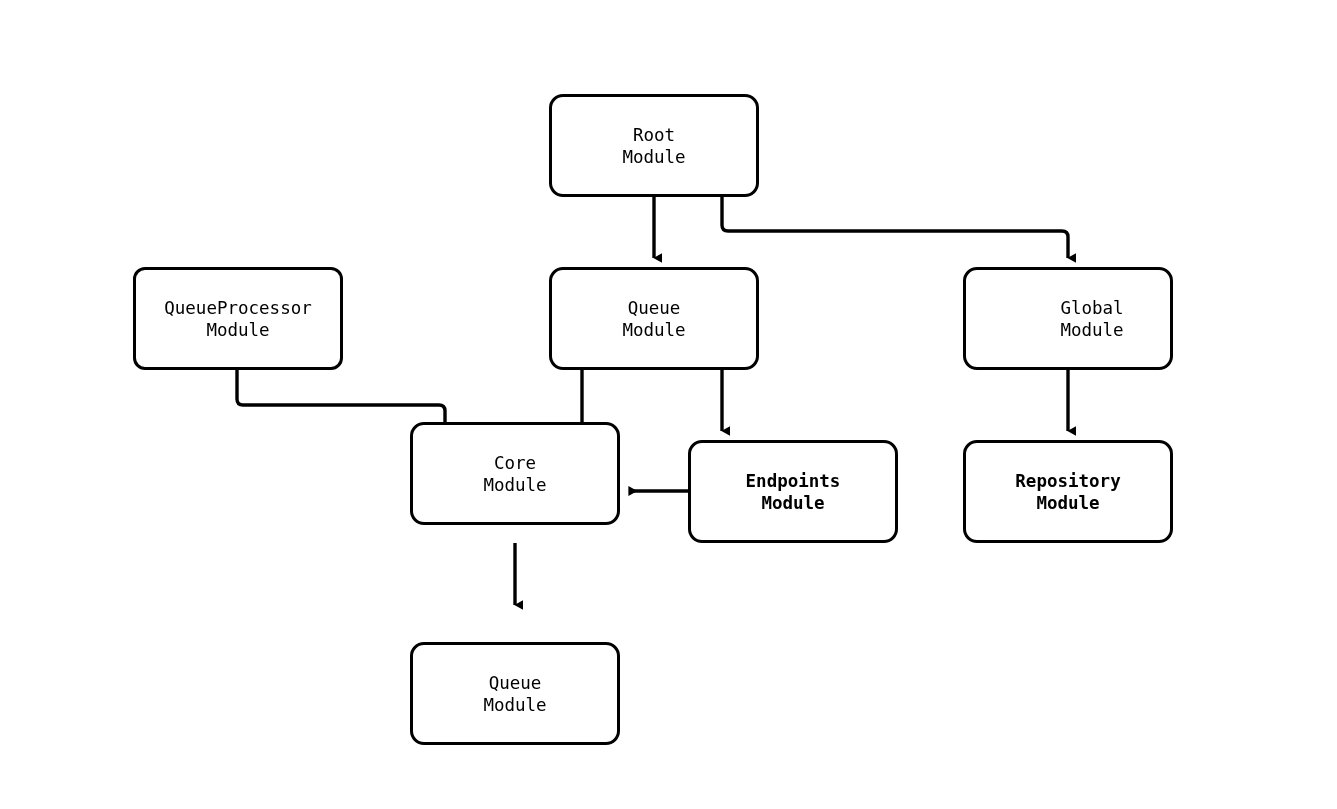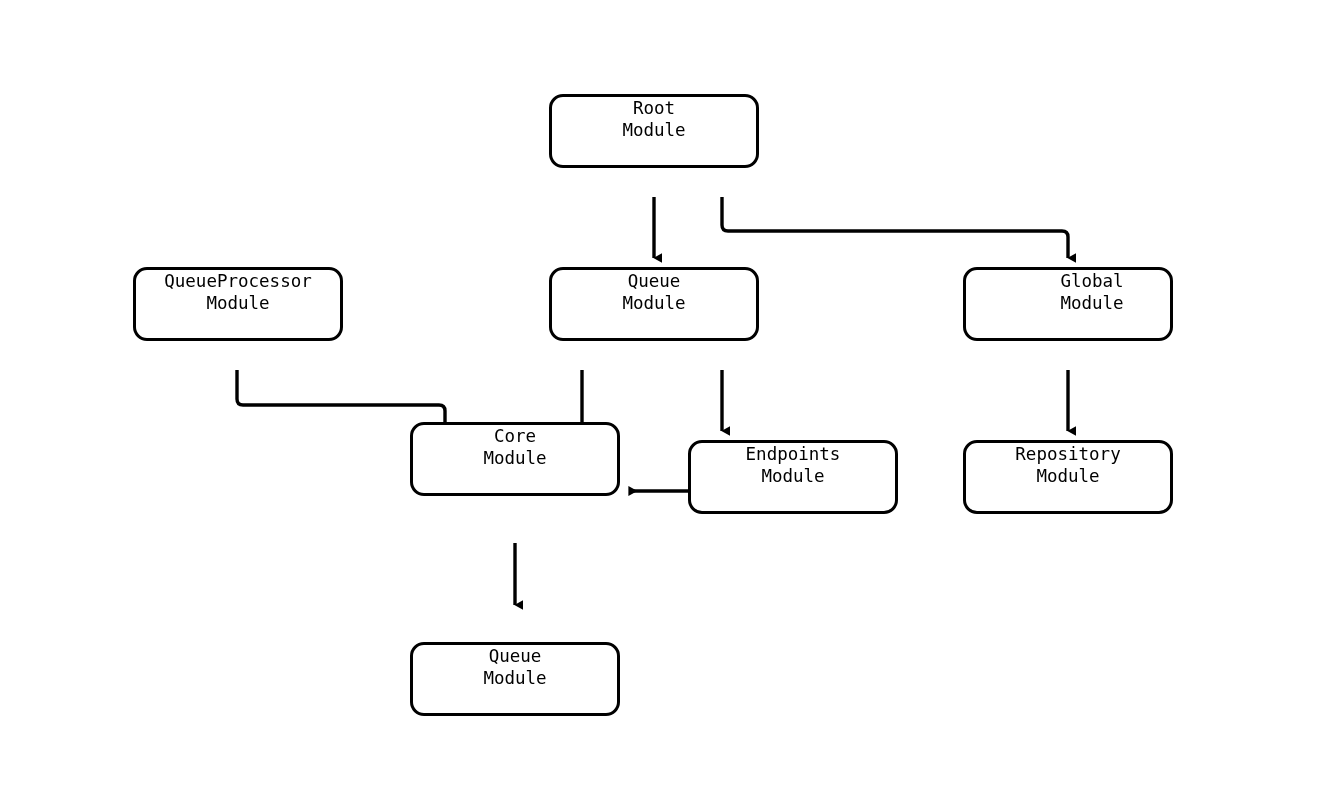--- a/index.html
+++ b/index.html
@@ -19,28 +19,28 @@
     position: absolute;
     left: 0;
     top: 0;
     width: 1337px;
     height: 809px;
   }
   .node {
     position: absolute;
     box-sizing: border-box;
     width: 210px;
-    height: 74px;
+    height: 103px;
     border: 3.5px solid #000000;
     border-radius: 14px;
     background: #ffffff;
     display: flex;
     flex-direction: column;
     align-items: center;
-    justify-content: flex-start;
+    justify-content: center;
     z-index: 2;
   }
   .node-label-line {
     font-family: "DejaVu Sans Mono", monospace;
     font-size: 17.5px;
     line-height: 22px;
     color: #000000;
     letter-spacing: 0px;
     white-space: pre;
     text-align: center;
@@ -79,46 +79,46 @@
 
       <path d="M 1068,370 L 1068,431" marker-end="url(#arrow-down)"></path>
     </g>
   </svg>
 
   <div class="node" style="left:549px; top:94px;">
     <span class="node-label-line">Root</span>
     <span class="node-label-line">Module</span>
   </div>
 
-  <div class="node" style="left:133px; top:267px;">
+  <div class="node" style="left:133px; top:267px;border-radius:12px;">
     <span class="node-label-line">QueueProcessor</span>
     <span class="node-label-line">Module</span>
   </div>
 
   <div class="node" style="left:549px; top:267px;">
     <span class="node-label-line">Queue</span>
     <span class="node-label-line">Module</span>
   </div>
 
   <div class="node" style="left:963px; top:267px;padding-left:48px;">
     <span class="node-label-line">Global</span>
     <span class="node-label-line">Module</span>
   </div>
 
   <div class="node" style="left:410px; top:422px;">
     <span class="node-label-line">Core</span>
     <span class="node-label-line">Module</span>
   </div>
 
-  <div class="node" style="left:688px; top:440px;">
+  <div class="node" style="left:688px; top:440px;font-weight:bold;">
     <span class="node-label-line">Endpoints</span>
     <span class="node-label-line">Module</span>
   </div>
 
-  <div class="node" style="left:963px; top:440px;">
+  <div class="node" style="left:963px; top:440px;font-weight:bold;">
     <span class="node-label-line">Repository</span>
     <span class="node-label-line">Module</span>
   </div>
 
   <div class="node" style="left:410px; top:642px;">
     <span class="node-label-line">Queue</span>
     <span class="node-label-line">Module</span>
   </div>
 
 </div>

